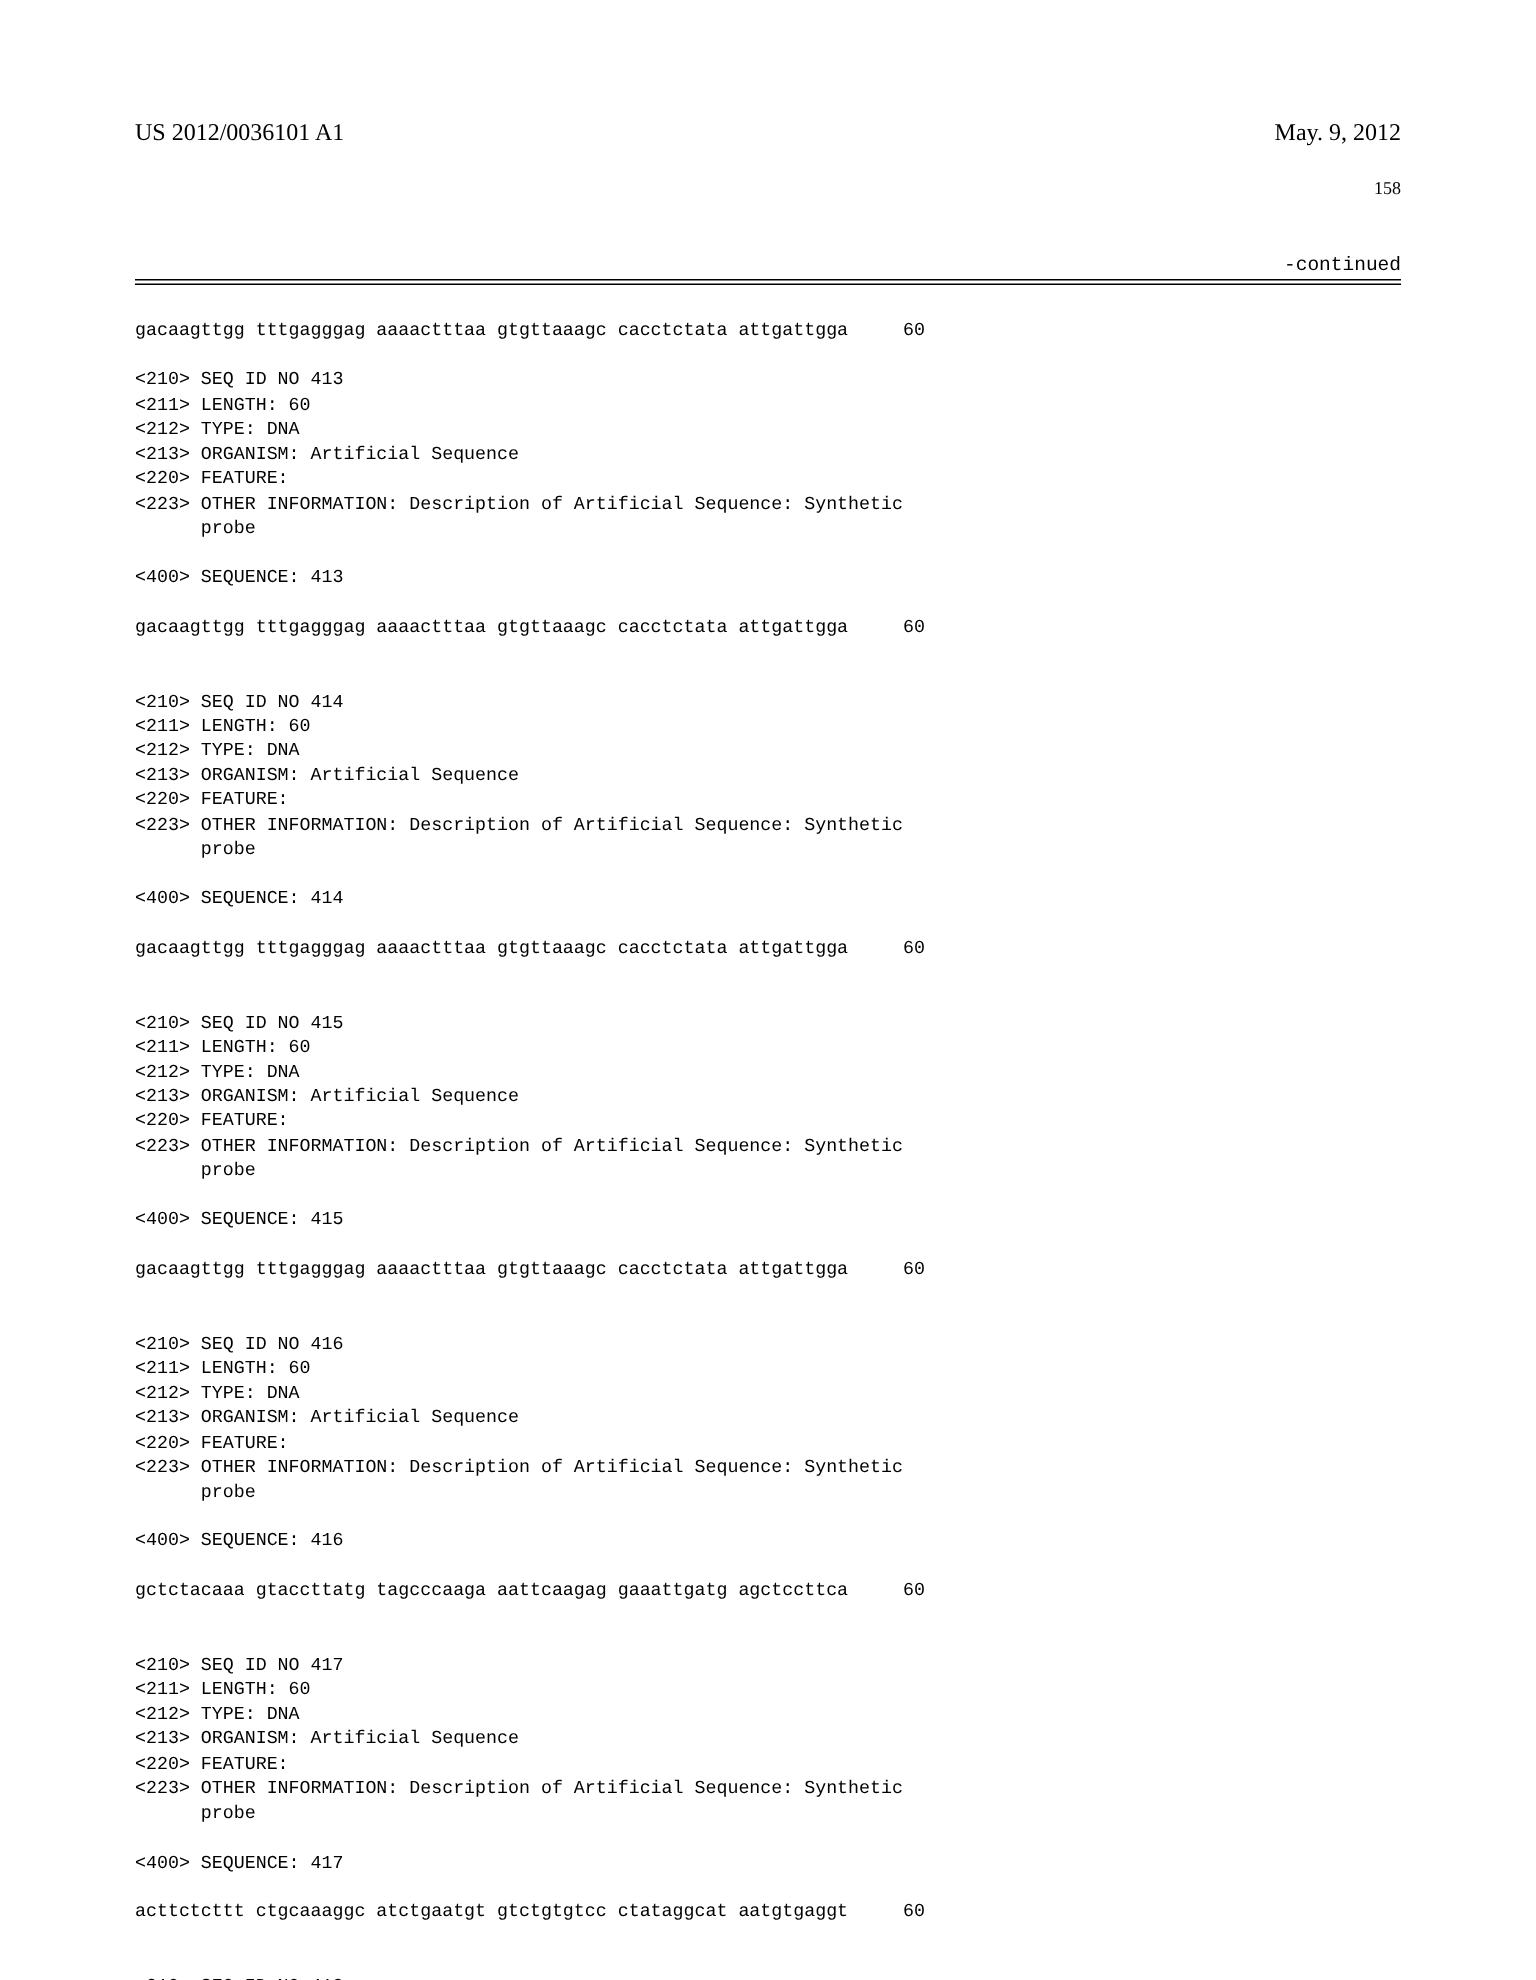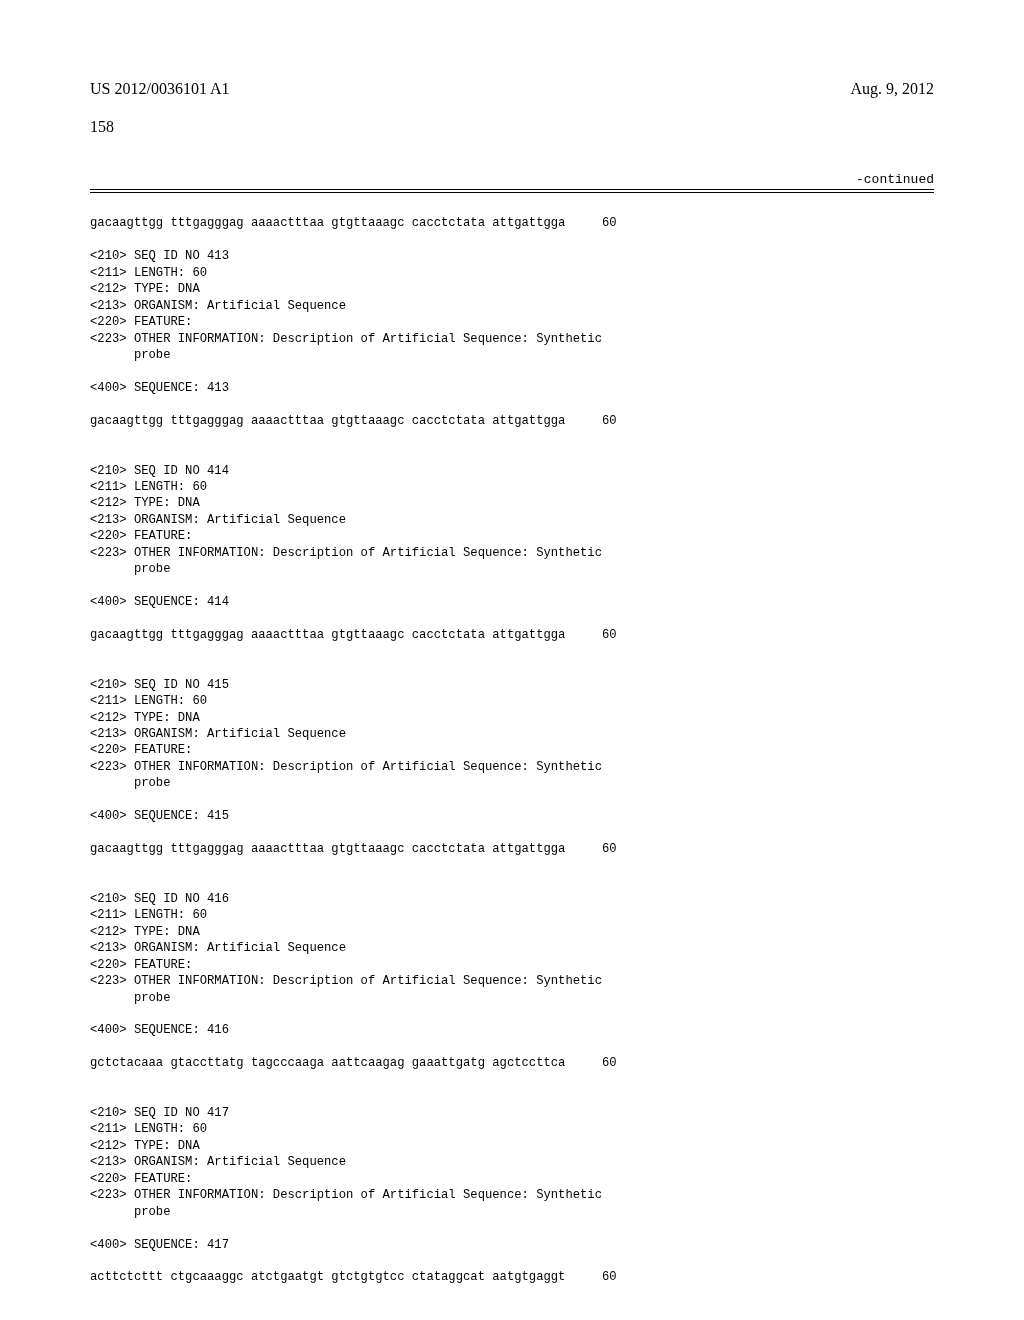--- a/index.html
+++ b/index.html
@@ -18,22 +18,22 @@
   }
   .header {
     display: flex;
     justify-content: space-between;
     font-size: 16px;
     margin-bottom: 20px;
   }
   .pub-number { font-weight: normal; }
   .pub-date { font-weight: normal; }
   .page-number {
-    text-align: left;
-    font-size: 16px;
+    text-align: right;
+    font-size: 12px;
     margin-bottom: 36px;
   }
   .continued {
     text-align: right;
     font-family: "Courier New", Courier, monospace;
     font-size: 13px;
     margin-bottom: 2px;
   }
   .hr-top { border: none; border-top: 1px solid #000; margin: 0 0 2px 0; }
   .hr-thin { border: none; border-top: 1px solid #000; margin: 0; }
@@ -45,21 +45,21 @@
     margin-top: 6px;
   }
 </style>
 </head>
 <body>
 
 <div class="page">
 
   <div class="header">
     <div class="pub-number">US 2012/0036101 A1</div>
-    <div class="pub-date">Aug. 9, 2012</div>
+    <div class="pub-date">May. 9, 2012</div>
   </div>
 
   <div class="page-number">158</div>
 
   <div class="continued">-continued</div>
   <hr class="hr-top">
   <hr class="hr-thin">
 
   <div class="listing" id="listing">
 gacaagttgg tttgagggag aaaactttaa gtgttaaagc cacctctata attgattgga     60

